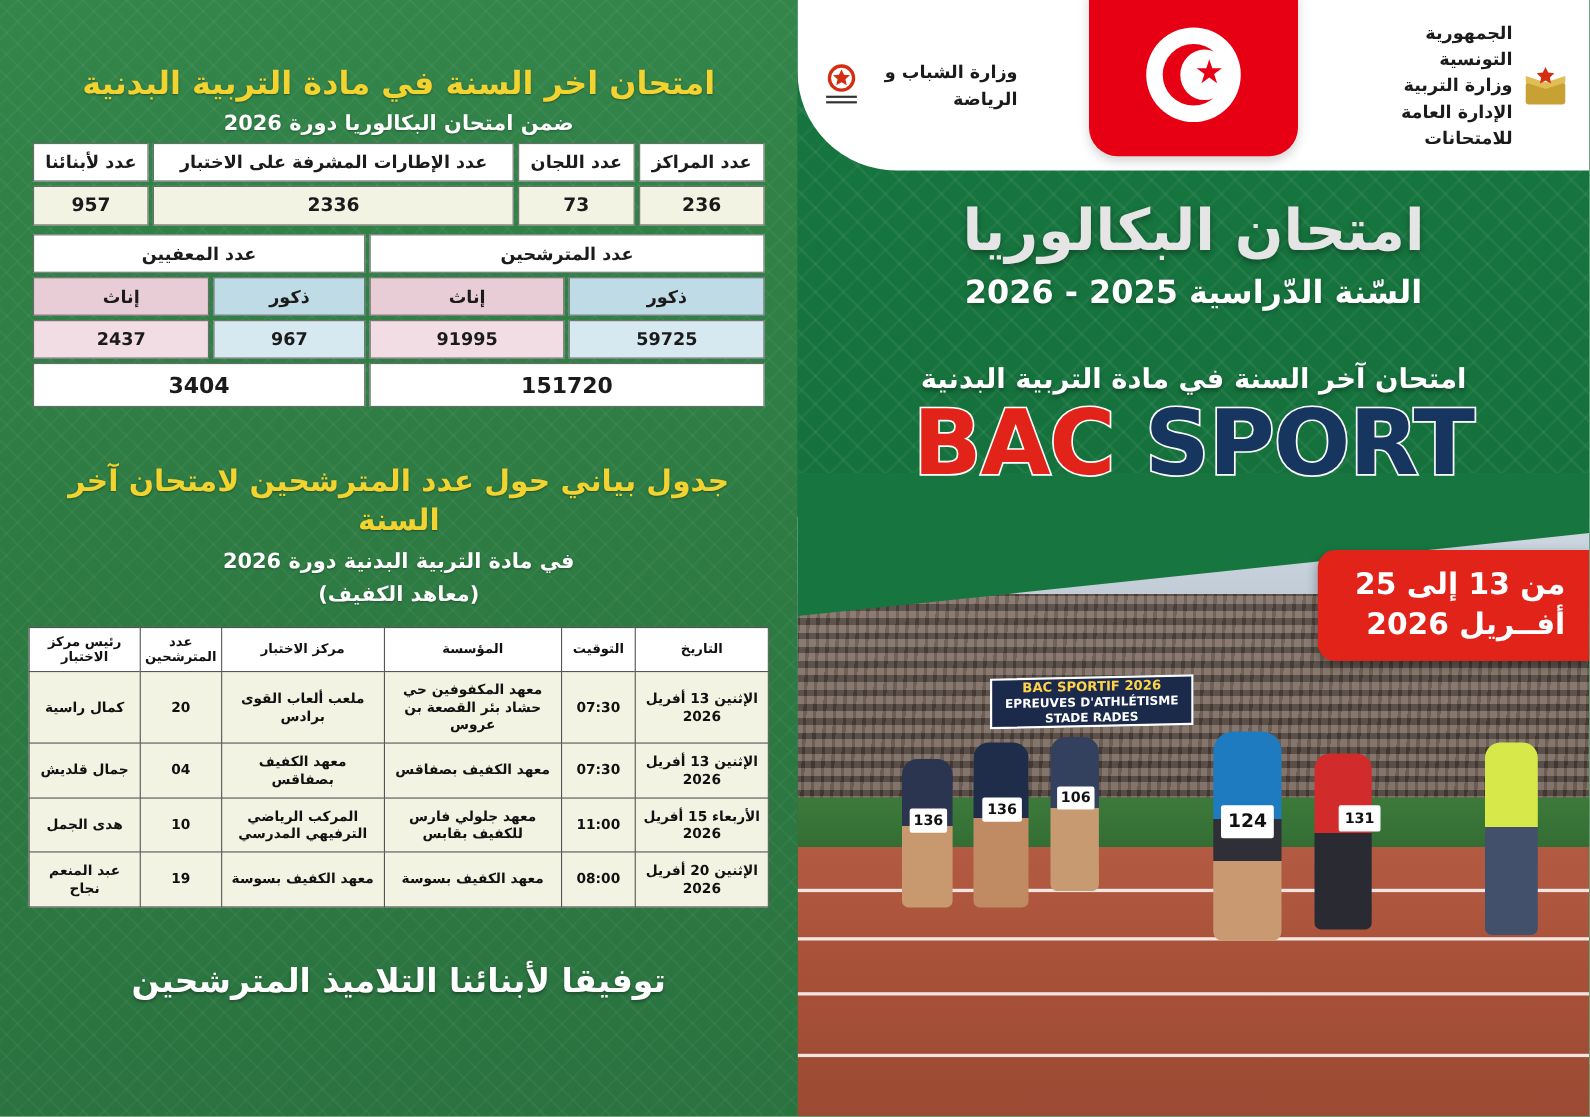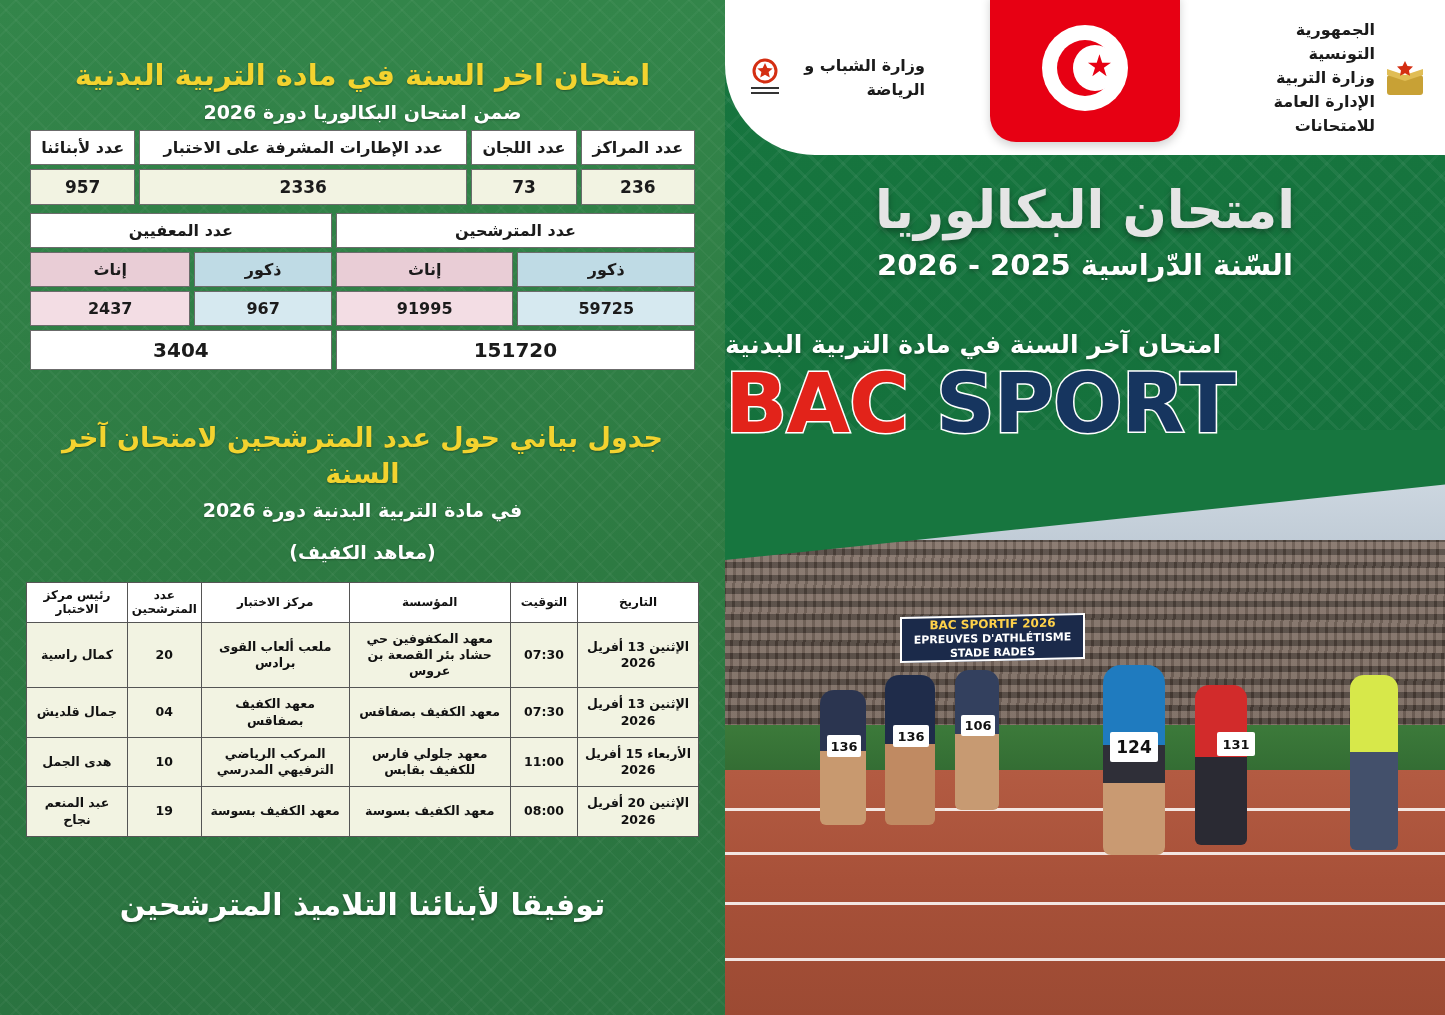--- a/index.html
+++ b/index.html
@@ -222,21 +222,21 @@
     color: #ffffff;
     font-size: 29px;
     font-weight: bold;
     margin-top: 8px;
     text-shadow: 0 2px 4px rgba(0,0,0,0.3);
   }
 
   .sport-block {
     position: absolute;
     top: 330px; right: 0; width: 720px;
-    text-align: left;
+    text-align: center;
     z-index: 3;
   }
   .sport-sub {
     color: #ffffff;
     font-size: 25px;
     font-weight: bold;
     text-shadow: 0 2px 4px rgba(0,0,0,0.35);
   }
   .sport-main {
     font-size: 82px;
@@ -372,21 +372,21 @@
       <tr>
         <td class="total" colspan="2">151720</td>
         <td class="total" colspan="2">3404</td>
       </tr>
     </tbody>
       </table>
 
     <div class="section2-title">
       <div class="title-yellow" style="font-size:27px;">جدول بياني حول عدد المترشحين لامتحان آخر السنة</div>
       <div class="title-white">في مادة التربية البدنية دورة 2026</div>
-      <div class="title-white" style="margin-top:16px;">(معاهد الكفيف)</div>
+      <div class="title-white" style="margin-top:4px;">(معاهد الكفيف)</div>
     </div>
 
     <table class="sched">
       <tbody>
           <tr>
         <th style="width:18%">التاريخ</th>
         <th style="width:10%">التوقيت</th>
         <th style="width:24%">المؤسسة</th>
         <th style="width:22%">مركز الاختبار</th>
         <th style="width:11%">عدد المترشحين</th>
@@ -508,15 +508,17 @@
 
       <div class="runner" style="left:378px; top:195px; width:62px; height:190px; background:linear-gradient(180deg,#1f7bbf 0%,#1f7bbf 42%,#2f2f38 42%,#2f2f38 62%,#c99a72 62%,#c99a72 100%); border-radius:18px 18px 8px 8px;"></div>
       <div class="bib" style="left:385px; top:262px; width:48px; height:30px; font-size:17px;">124</div>
 
       <div class="runner" style="left:470px; top:215px; width:52px; height:160px; background:linear-gradient(180deg,#d22b2b 0%,#d22b2b 45%,#2a2a33 45%,#2a2a33 100%);"></div>
       <div class="bib" style="left:492px; top:262px; width:38px; height:24px;">131</div>
 
       <div class="runner" style="left:625px; top:205px; width:48px; height:175px; background:linear-gradient(180deg,#d7e84a 0%,#d7e84a 44%,#43506b 44%,#43506b 100%);"></div>
     </div>
 
+    <div class="date-badge" style="white-space:pre-line;">من 13 إلى 25
+أفــريل 2026</div>
   </div>
 
 </div>
 
 </body></html>

